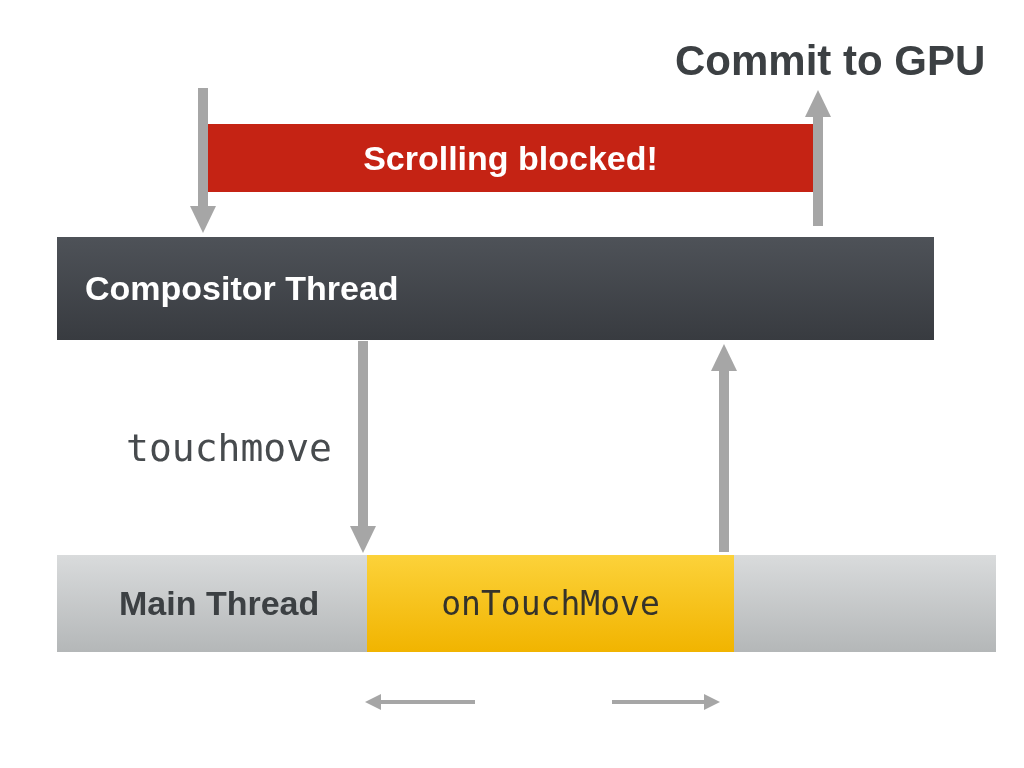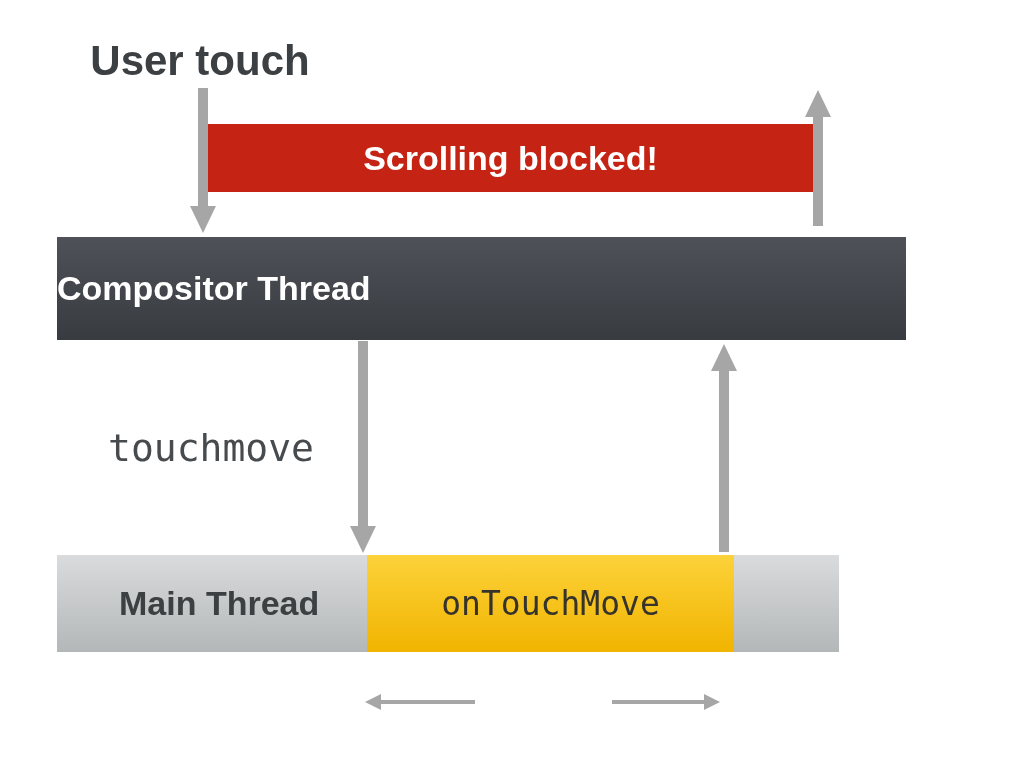--- a/index.html
+++ b/index.html
@@ -37,23 +37,24 @@
     align-items: center;
     justify-content: center;
     color: #ffffff;
     font-size: 34px;
     font-weight: bold;
     z-index: 1;
   }
   .bar {
     position: absolute;
     left: 57px;
-    width: 782px;
+    width: 911px;
     display: flex;
     align-items: center;
+    padding-left: 28px;
   }
   .bar.compositor {
     top: 237px;
     height: 103px;
     background: linear-gradient(to bottom, var(--compositor-top), var(--compositor-bottom));
     color: #ffffff;
     font-size: 34px;
     font-weight: bold;
     width: 849px; 
   }
@@ -83,21 +84,21 @@
     display: flex;
     align-items: center;
     justify-content: center;
     font-family: "DejaVu Sans Mono", monospace;
     font-size: 33px;
     color: #35332b;
     margin-left: 7px;
   }
   .event-label {
     position: absolute;
-    left: 86px;
+    left: 104px;
     top: 426px;
     width: 250px;
     text-align: center;
     font-family: "DejaVu Sans Mono", monospace;
     font-size: 38px;
     color: #474b4e;
     white-space: nowrap;
   }
   .duration-label {
     position: absolute;
@@ -146,22 +147,22 @@
     border-top: 8px solid transparent;
     border-bottom: 8px solid transparent;
     border-left: 16px solid var(--arrow-gray);
   }
 </style>
 </head>
 <body>
 
 <div class="stage">
 
-  <div class="label-top" style="left:55px; width:290px;">User touch</div>
 
+  <div class="label-top" style="left:675px; width:290px;">Commit to GPU</div>
 
   <div class="shaft-v" style="left:198px; top:88px; height:118px;"></div>
   <div class="head down" style="left:190px; top:206px;"></div>
 
   <div class="banner">
     <span>Scrolling blocked!</span>
   </div>
 
   <div class="head up" style="left:805px; top:90px;"></div>
   <div class="shaft-v" style="left:813px; top:116px; height:110px;"></div>

